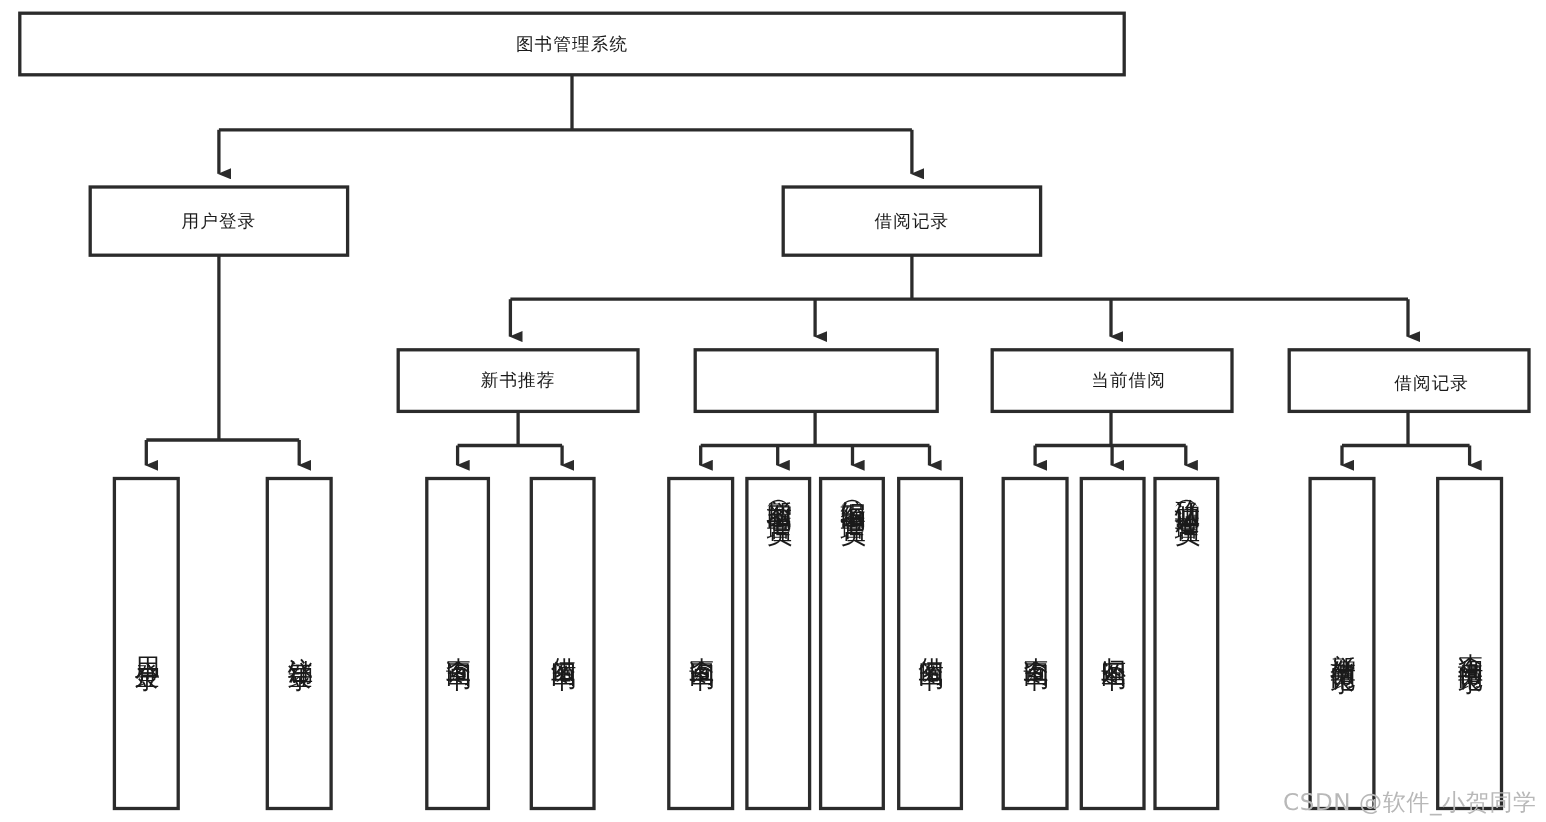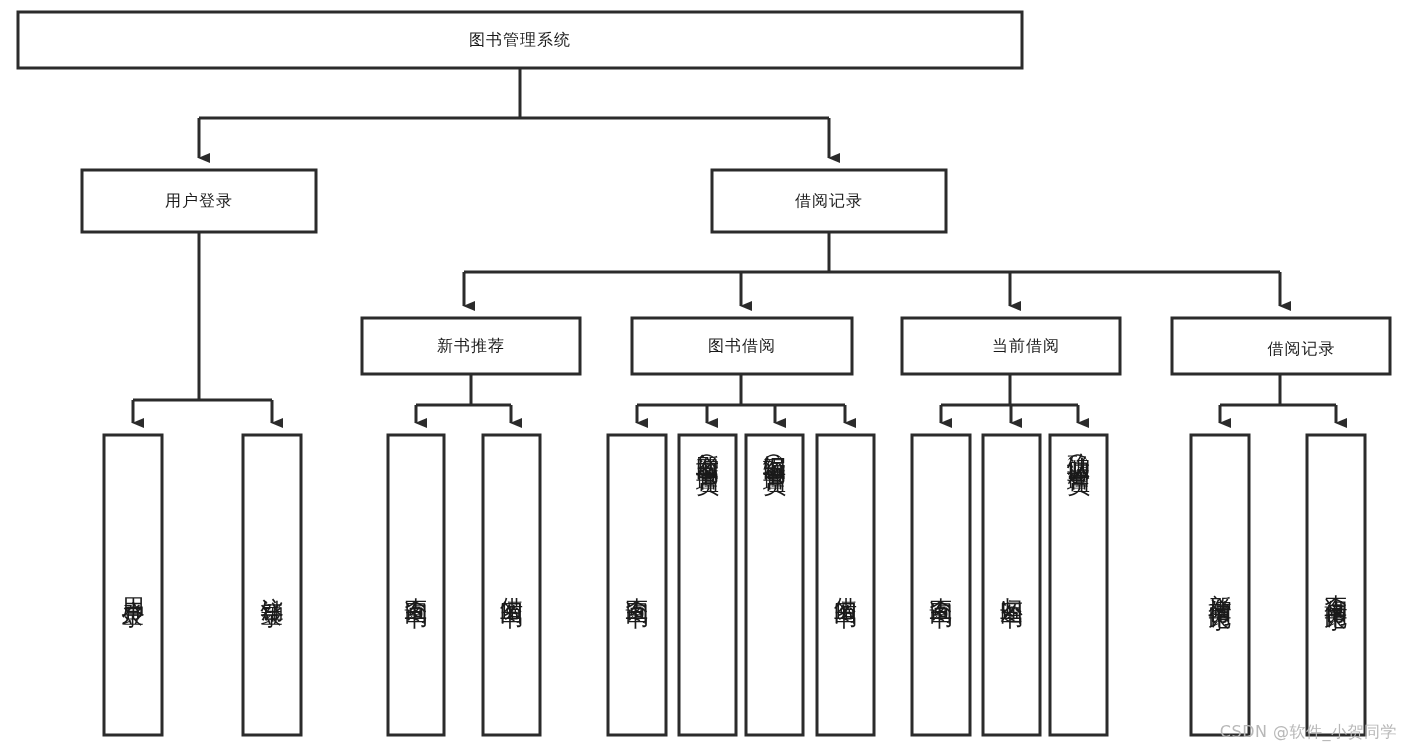--- a/index.html
+++ b/index.html
@@ -69,21 +69,21 @@
     font-size: 16px;
     color: #1a1a1a;
     white-space: nowrap;
     letter-spacing: 1px;
     font-family: "DejaVu Sans", "Liberation Sans", sans-serif;
   }
   .watermark {
     position: absolute;
     right: 8px;
     bottom: 4px;
-    font-size: 16px;
+    font-size: 21px;
     color: #b8b8b8;
     font-family: "DejaVu Sans", "Liberation Sans", sans-serif;
     white-space: nowrap;
     letter-spacing: 0.5px;
   }
 </style>
 </head>
 <body>
 
 <div id="diagram-root">
@@ -172,23 +172,20 @@
   <div class="node-label-wrap" style="left:82px; top:170px; width:234px; height:62px;">
     <span class="htext">用户登录</span>
   </div>
   <div class="node-label-wrap" style="left:712px; top:170px; width:234px; height:62px;">
     <span class="htext">借阅记录</span>
   </div>
 
   <div class="node-label-wrap" style="left:362px; top:318px; width:218px; height:56px;">
     <span class="htext">新书推荐</span>
   </div>
-  <div class="node-label-wrap" style="left:632px; top:318px; width:220px; height:56px;">
-    <span class="htext">图书借阅</span>
-  </div>
   <div class="node-label-wrap" style="left:902px; top:318px; width:218px; height:56px;margin-left:15px;">
     <span class="htext">当前借阅</span>
   </div>
   <div class="node-label-wrap" style="left:1172px; top:321px; width:259px; height:56px;align-items:center;">
     <span class="htext">借阅记录</span>
   </div>
 
   <div class="leaf-label-wrap" style="left:104px; top:435px; width:58px; height:300px;">
     <span class="vtext">用户登录</span>
   </div>

